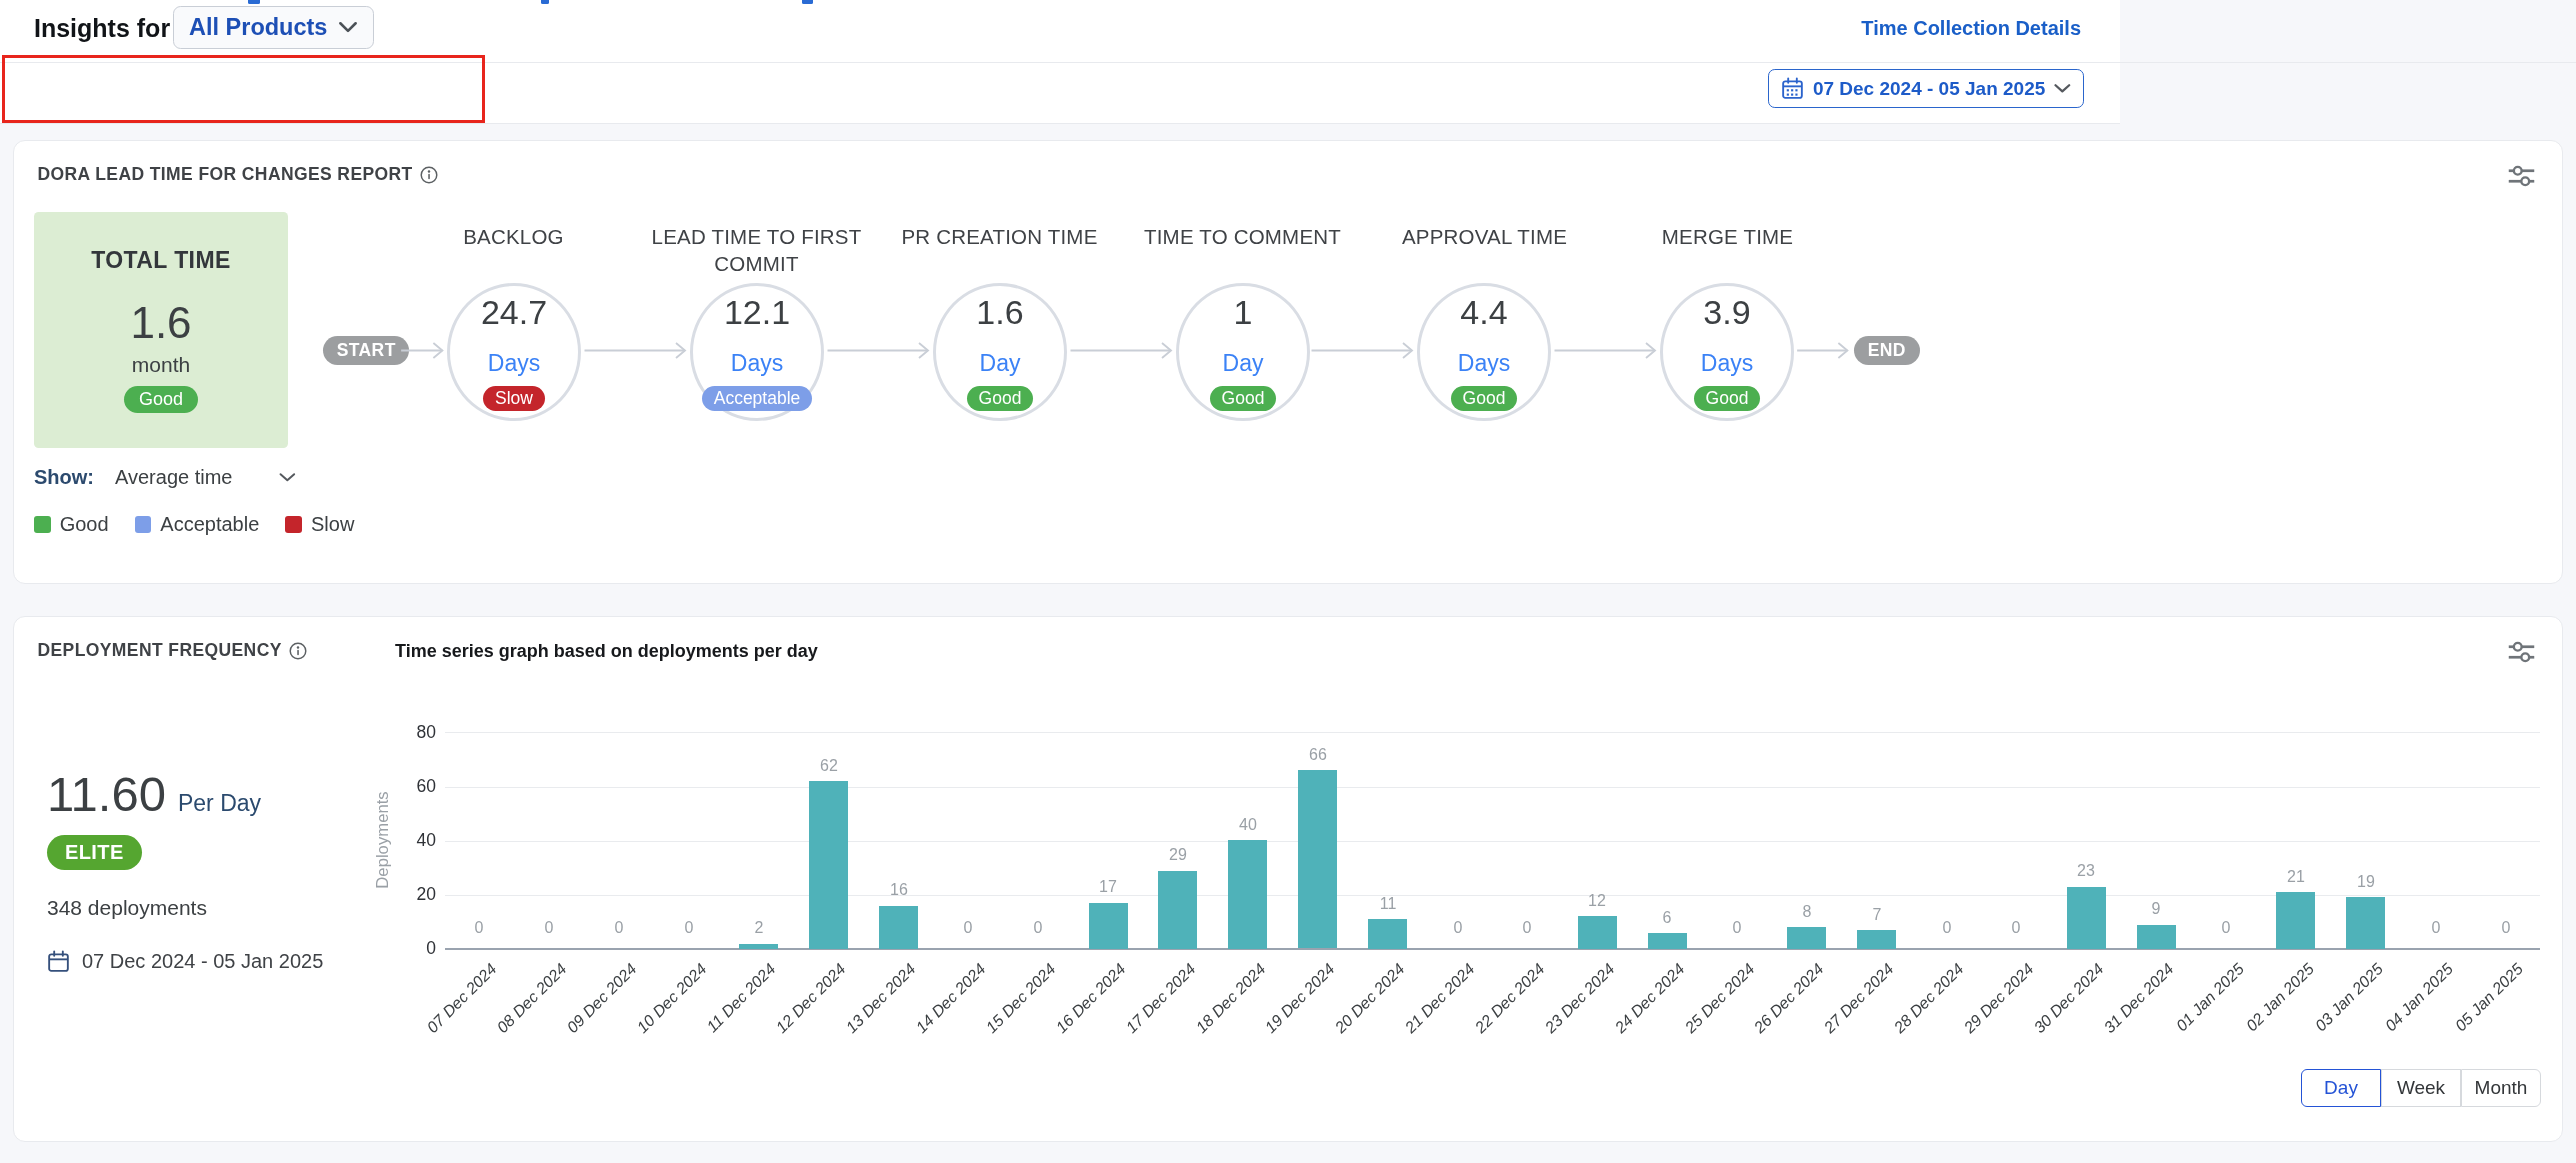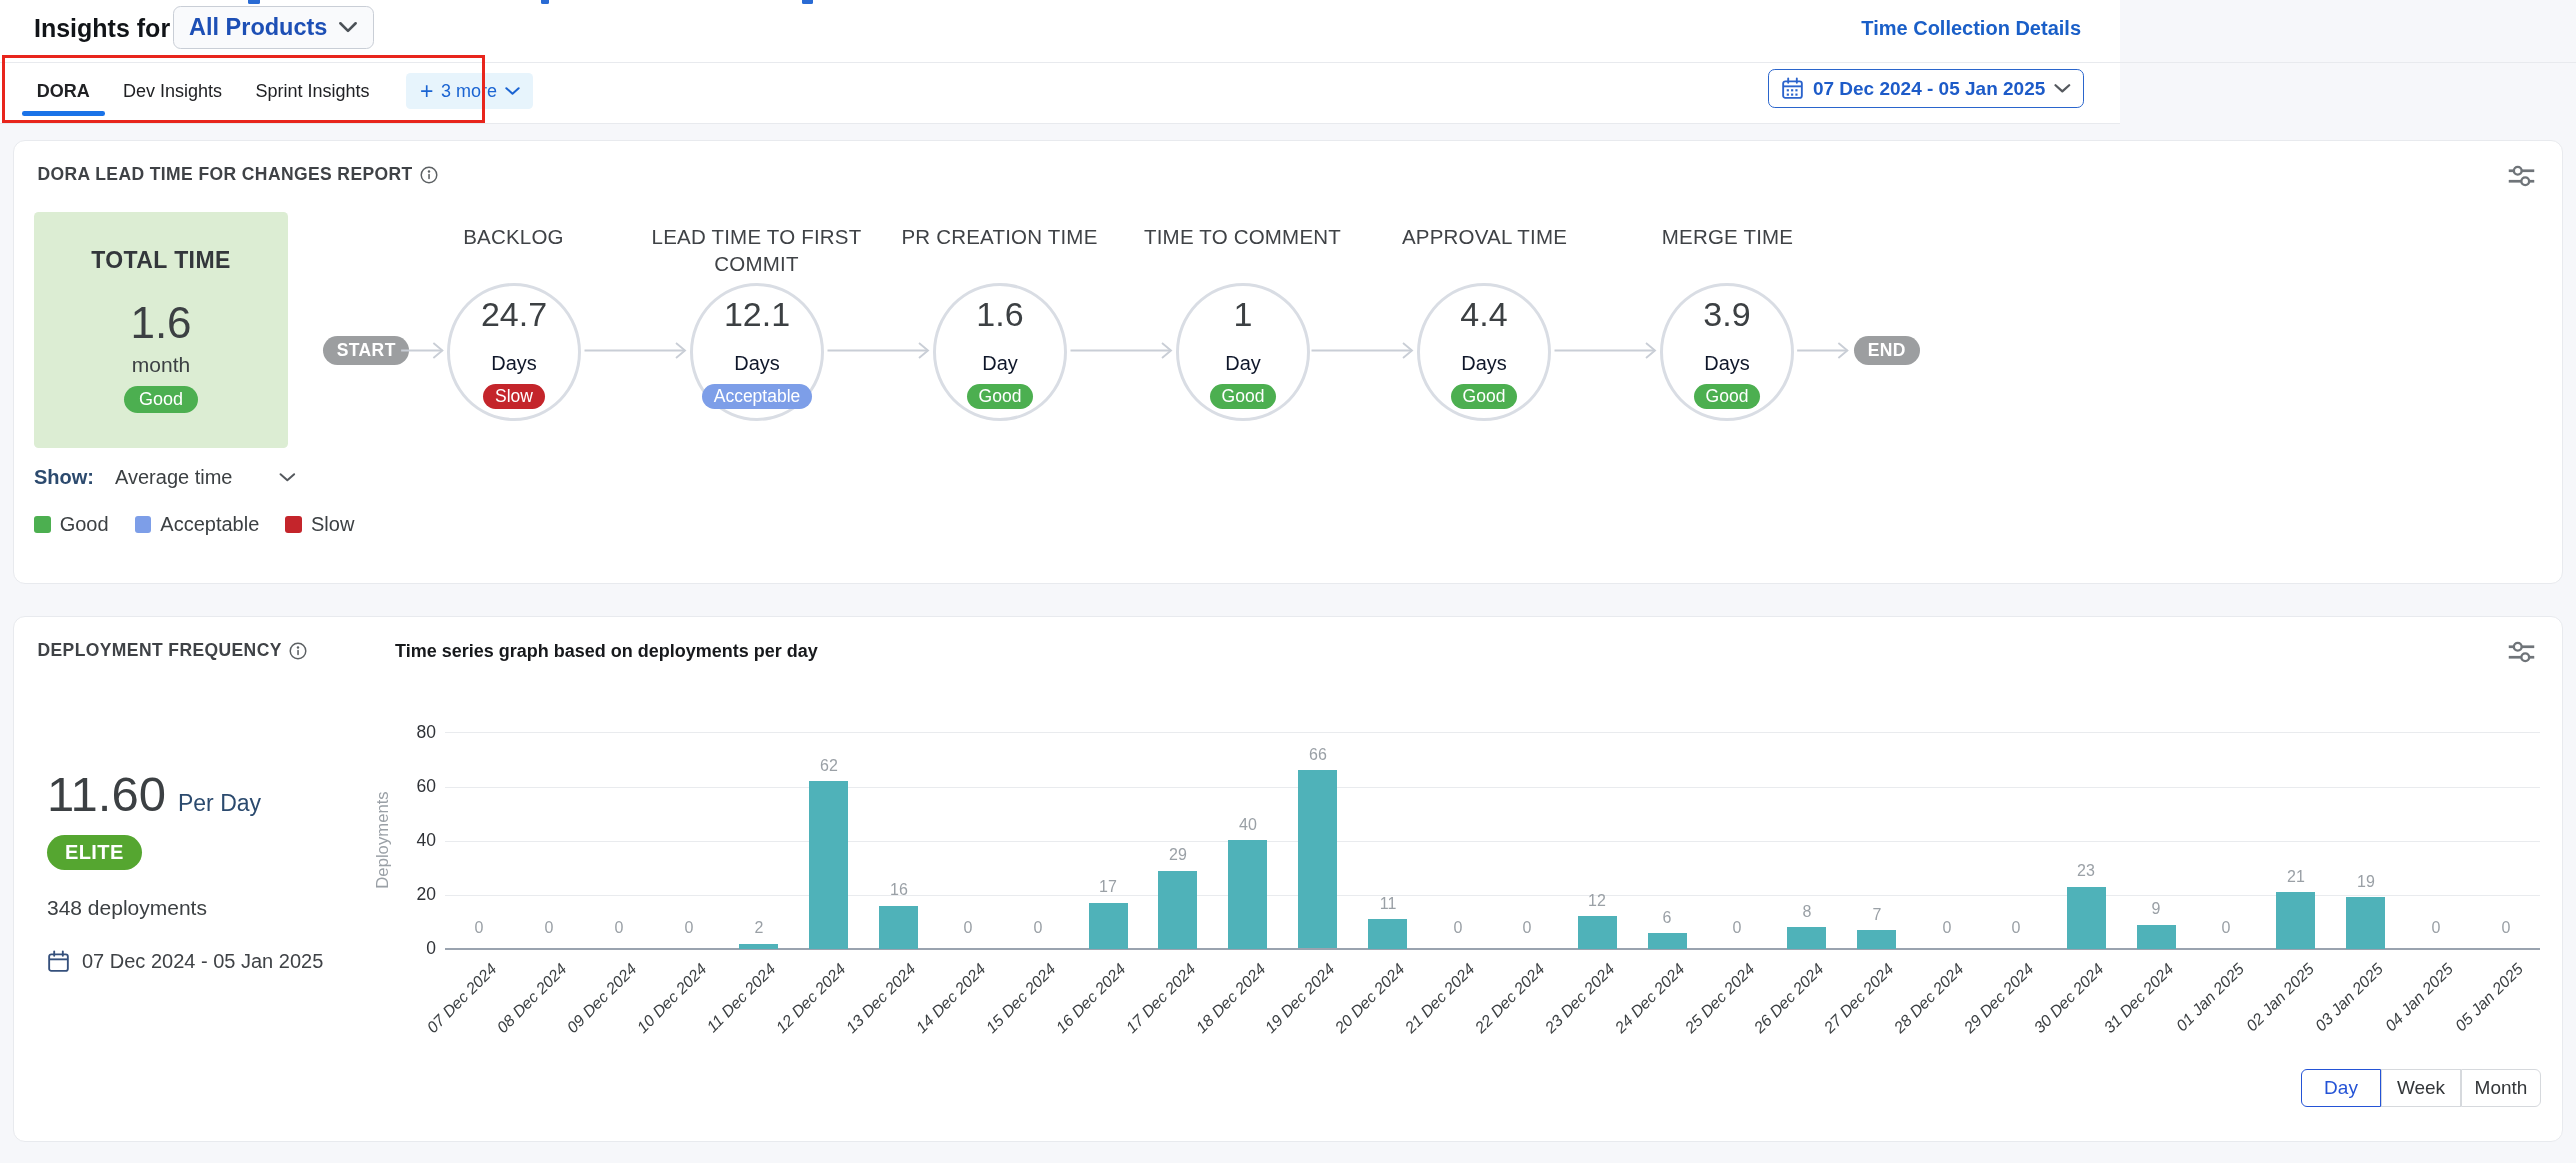--- a/index.html
+++ b/index.html
@@ -56,21 +56,21 @@
 
   
   #flow { position:absolute; left:0; top:0; width:100%; height:100%; }
   .endpoint { position:absolute; top:195px; height:29px; display:flex; align-items:center; padding:0 13.7px;
     background:#9c9ea0; border-radius:14.4px; color:#ffffff; font-size:17.5px; font-weight:700; letter-spacing:0.4px; }
   .stage-label { position:absolute; top:82px; width:213px; text-align:center; font-size:20.5px; line-height:27px;
     font-weight:500; letter-spacing:0.2px; color:#3f4246; }
   .stage-circle { position:absolute; top:142px; width:134px; height:138px; background:#ffffff; border:3px solid #d9dde4;
     border-radius:50%; display:flex; flex-direction:column; align-items:center; justify-content:center; }
   .stage-value { font-size:34px; font-weight:500; color:#3c4043; }
-  .stage-unit { margin-top:18px; font-size:20px; color:#0f172a; }
+  .stage-unit { margin-top:18px; font-size:23px; color:#3b82f6; }
   .stage-circle .pill { margin-top:9px; font-size:17.5px; padding:2.3px 12px; }
   .arrow { position:absolute; pointer-events:none; }
 
   
   .subtitle { position:absolute; left:381px; top:24px; font-size:18px; font-weight:700; color:#17191c; }
   .rate-row { position:absolute; left:33px; top:149px; display:flex; align-items:baseline; gap:12px; }
   .rate-value { font-size:49px; font-weight:500; color:#3c4043; }
   .rate-unit { font-size:23px; color:#2b4a6e; }
   .tier-pill { position:absolute; left:33px; top:218px; font-size:20px; font-weight:700; letter-spacing:0.4px; padding:6px 18px; }
   .deploy-count { position:absolute; left:33px; top:279px; font-size:21px; color:#3c4043; }
@@ -110,32 +110,20 @@
     <button class="product-btn">
       <span>All Products</span>
       <svg width="20" height="13" viewBox="0 0 26 17">
           <polyline points="3,3 13,13 23,3" fill="none" stroke="#4b5157" stroke-width="3.4" stroke-linecap="round" stroke-linejoin="round"></polyline>
         </svg>
     </button>
 
     <div class="view-details">Time Collection Details</div>
 
     <div class="tabline"></div>
-    <div id="tabs">
-        <div class="tab active">DORA</div>
-        <div class="tab">Dev Insights</div>
-        <div class="tab">Sprint Insights</div>
-        <button class="more-chip">
-          <span class="plus">+</span>
-          <span>3 more</span>
-          <svg width="15" height="10" viewBox="0 0 22 14">
-            <polyline points="2,3 11,11 20,3" fill="none" stroke="#1b64d2" stroke-width="3" stroke-linecap="round" stroke-linejoin="round"></polyline>
-          </svg>
-        </button>
-      </div>
 
     <button class="date-range">
       <svg width="23" height="23" viewBox="0 0 32 32">
         <rect x="3" y="6" width="26" height="23" rx="3" fill="none" stroke="#2b63cc" stroke-width="2.6"></rect>
         <line x1="3" y1="13" x2="29" y2="13" stroke="#2b63cc" stroke-width="2.6"></line>
         <line x1="10" y1="2" x2="10" y2="8" stroke="#2b63cc" stroke-width="2.6" stroke-linecap="round"></line>
         <line x1="22" y1="2" x2="22" y2="8" stroke="#2b63cc" stroke-width="2.6" stroke-linecap="round"></line>
         <g fill="#2b63cc">
             <rect x="8" y="17" width="3" height="3"></rect>
             <rect x="14" y="17" width="3" height="3"></rect>

